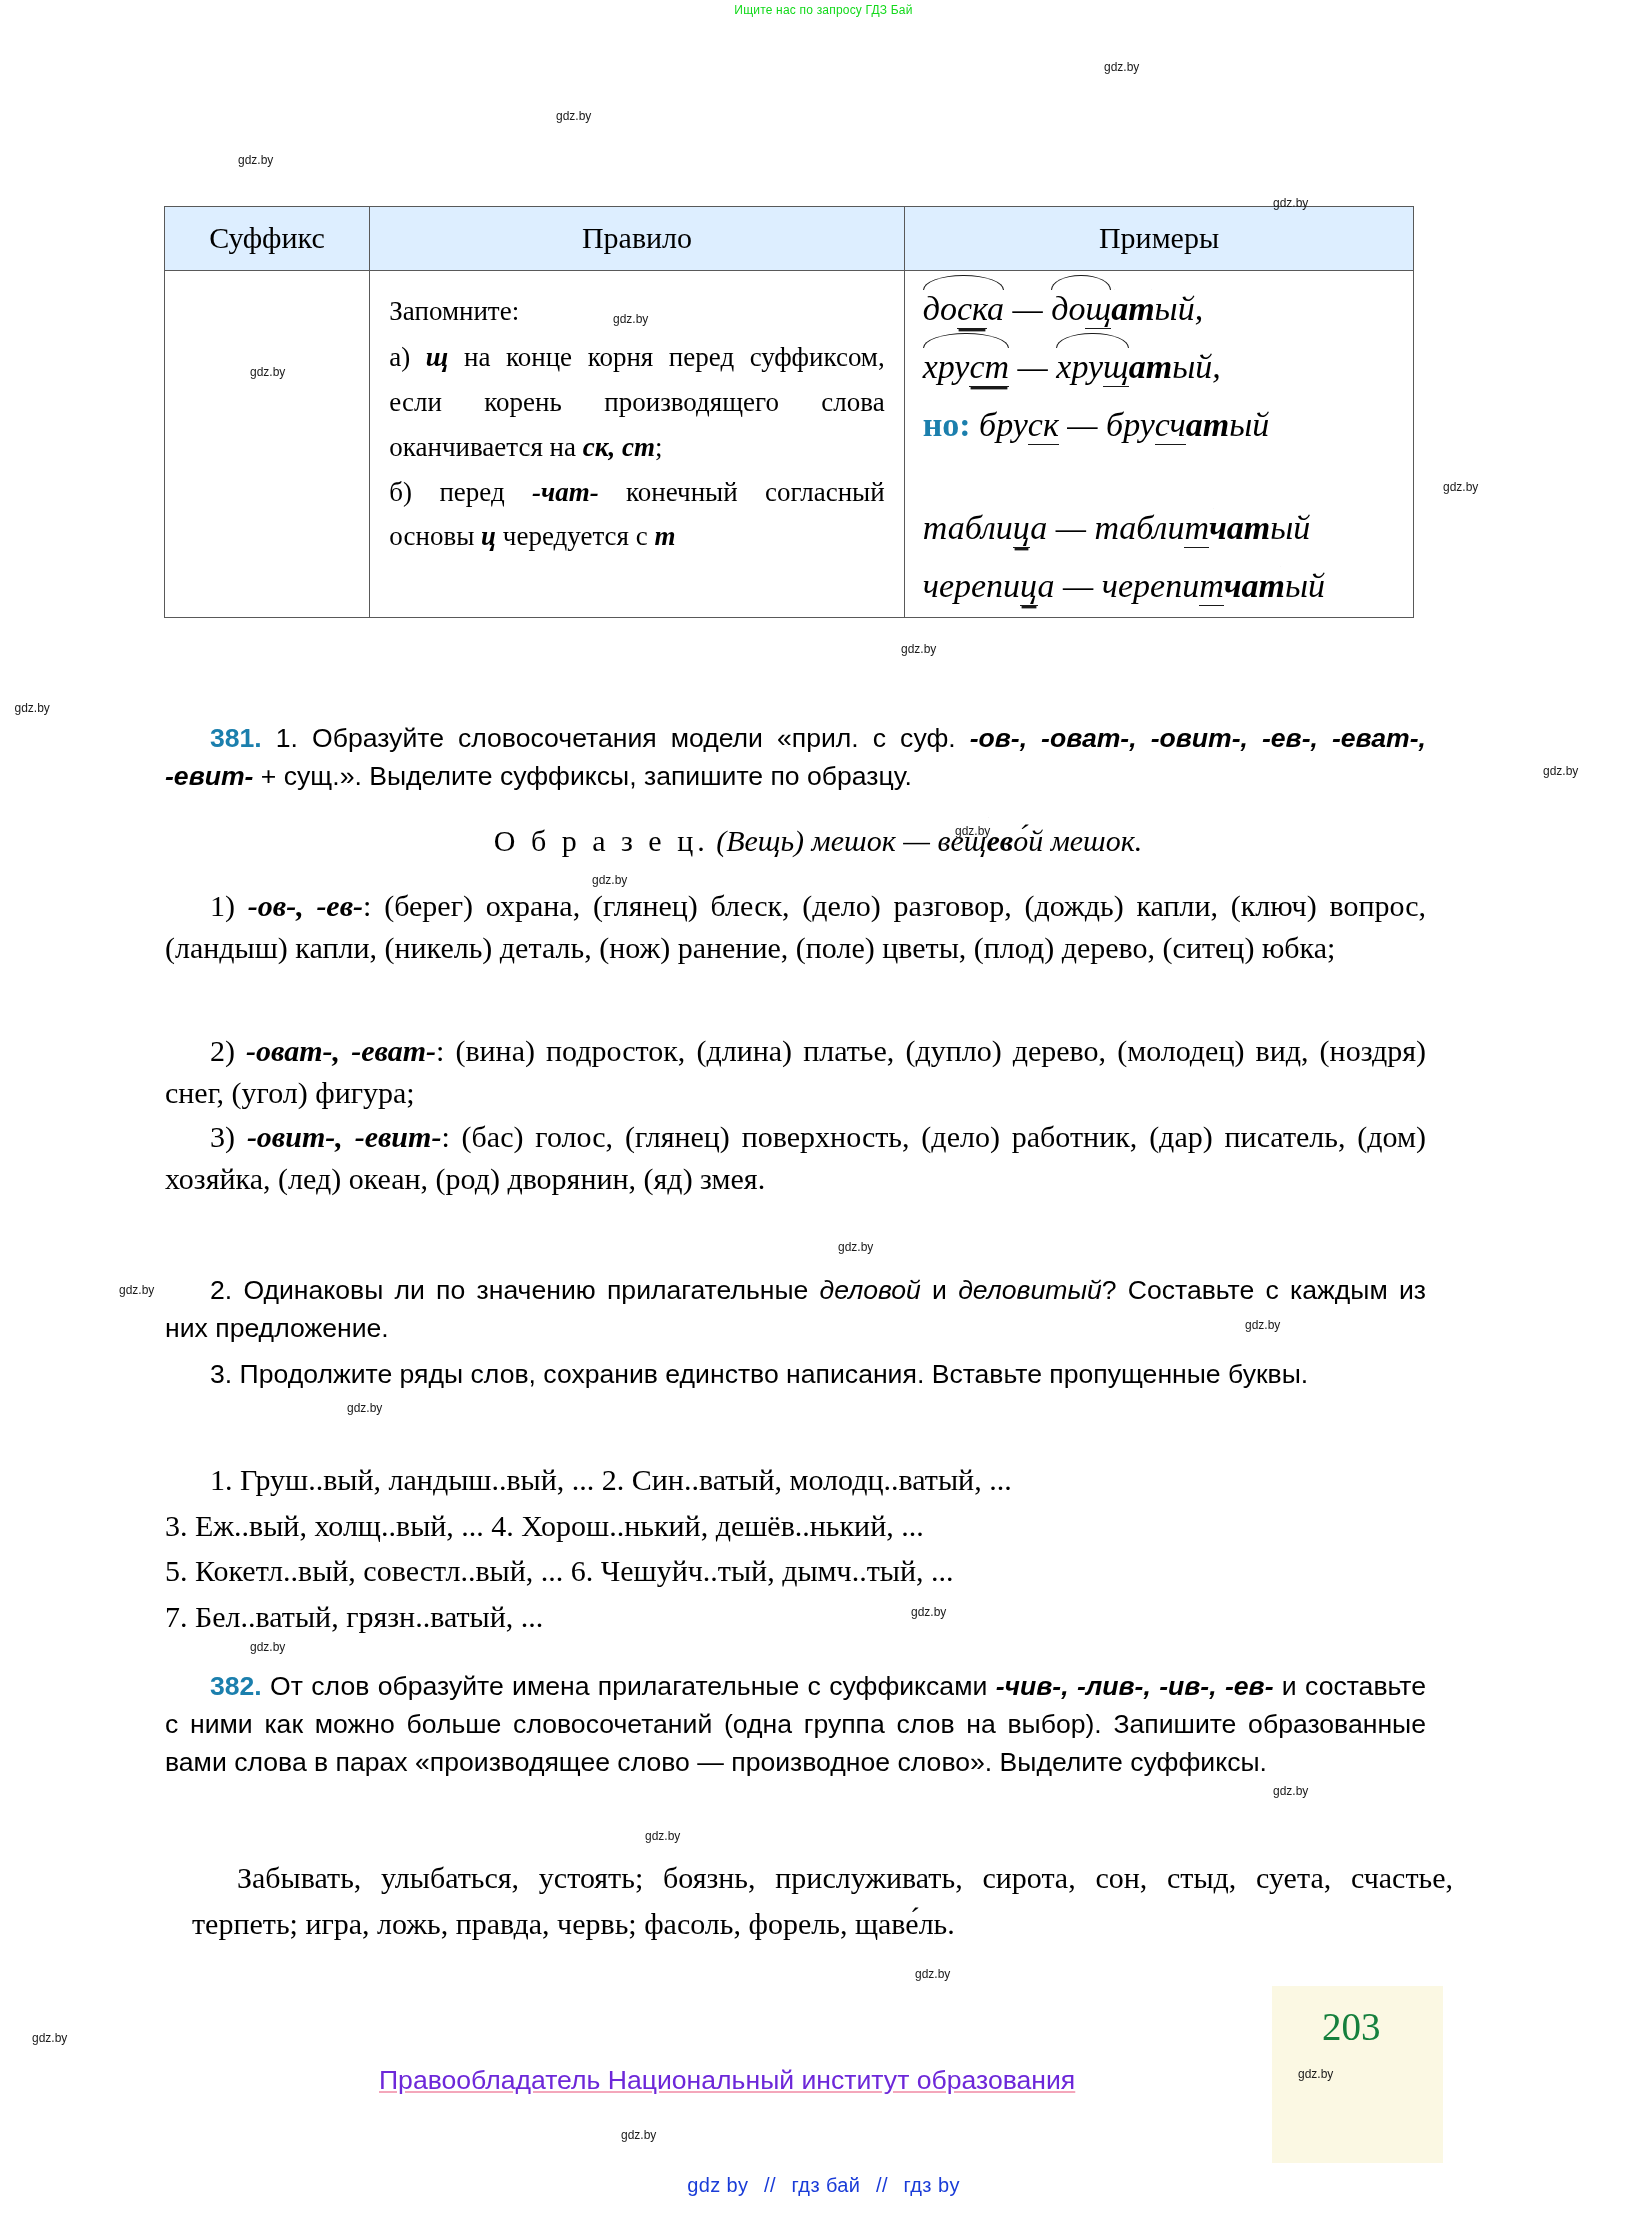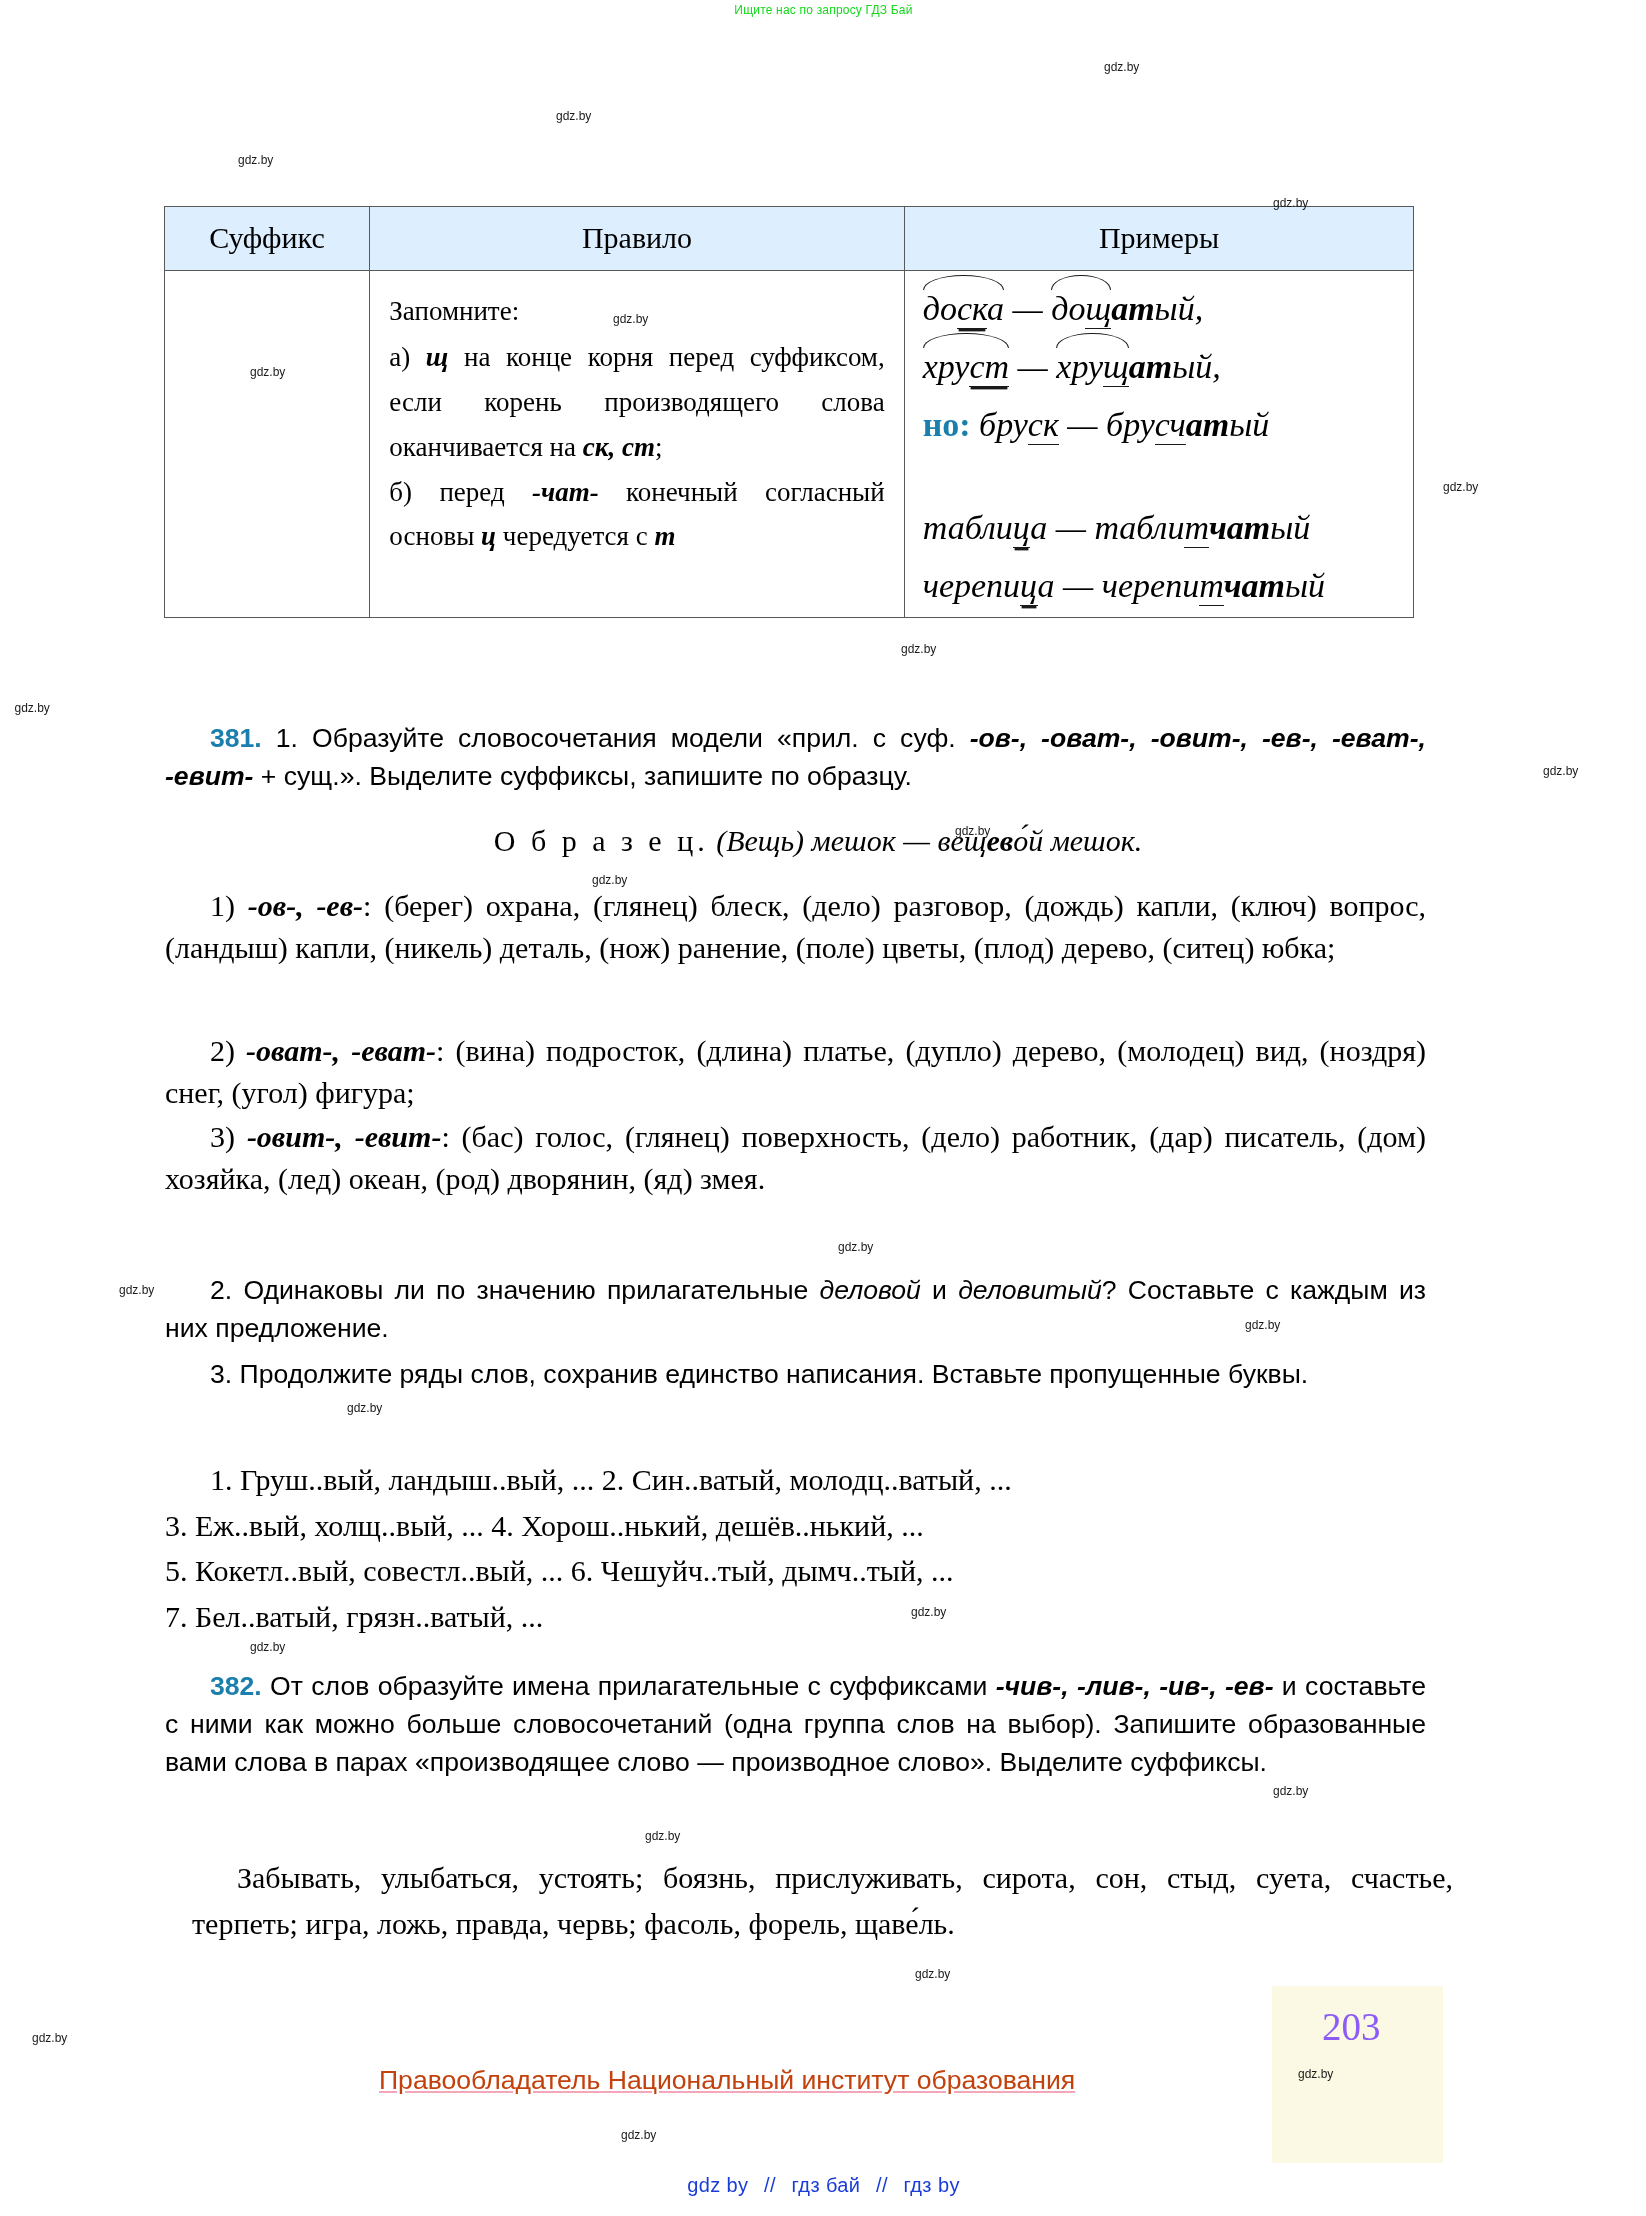--- a/index.html
+++ b/index.html
@@ -126,29 +126,29 @@
 
   
   .pagenum-box{
     position:absolute; left:1272px; top:1986px;
     width:171px; height:177px;
     background:#fbf8e3;
   }
   .pagenum{
     position:absolute; left:1322px; top:2004px;
     font-family:"Liberation Serif", serif;
-    font-size:39px; color:#8b5cf6;
+    font-size:39px; color:#15803d;
   }
 
   
   .copyright{
     position:absolute; left:379px; top:2065px;
     font-family:"Liberation Sans", sans-serif;
     font-size:26.6px;
-    color:#c2410c;
+    color:#6d28d9;
     text-decoration:underline;
     text-decoration-color:#f4a7bb;
     white-space:nowrap;
   }
 </style>
 </head>
 <body>
 
 <div class="top-banner">Ищите нас по запросу ГДЗ Бай</div>
 

